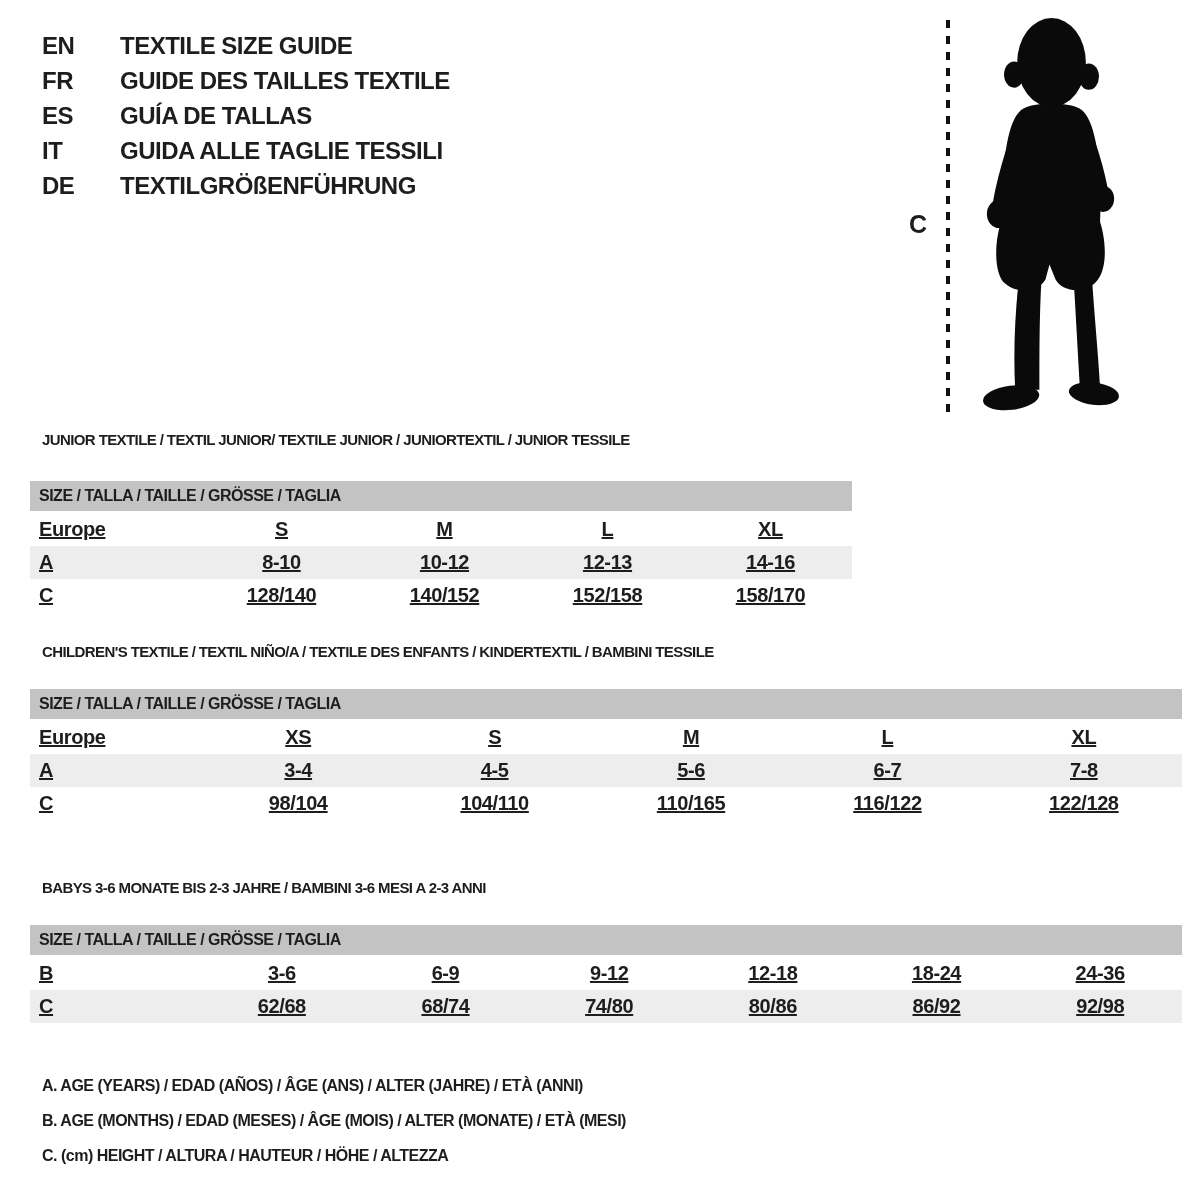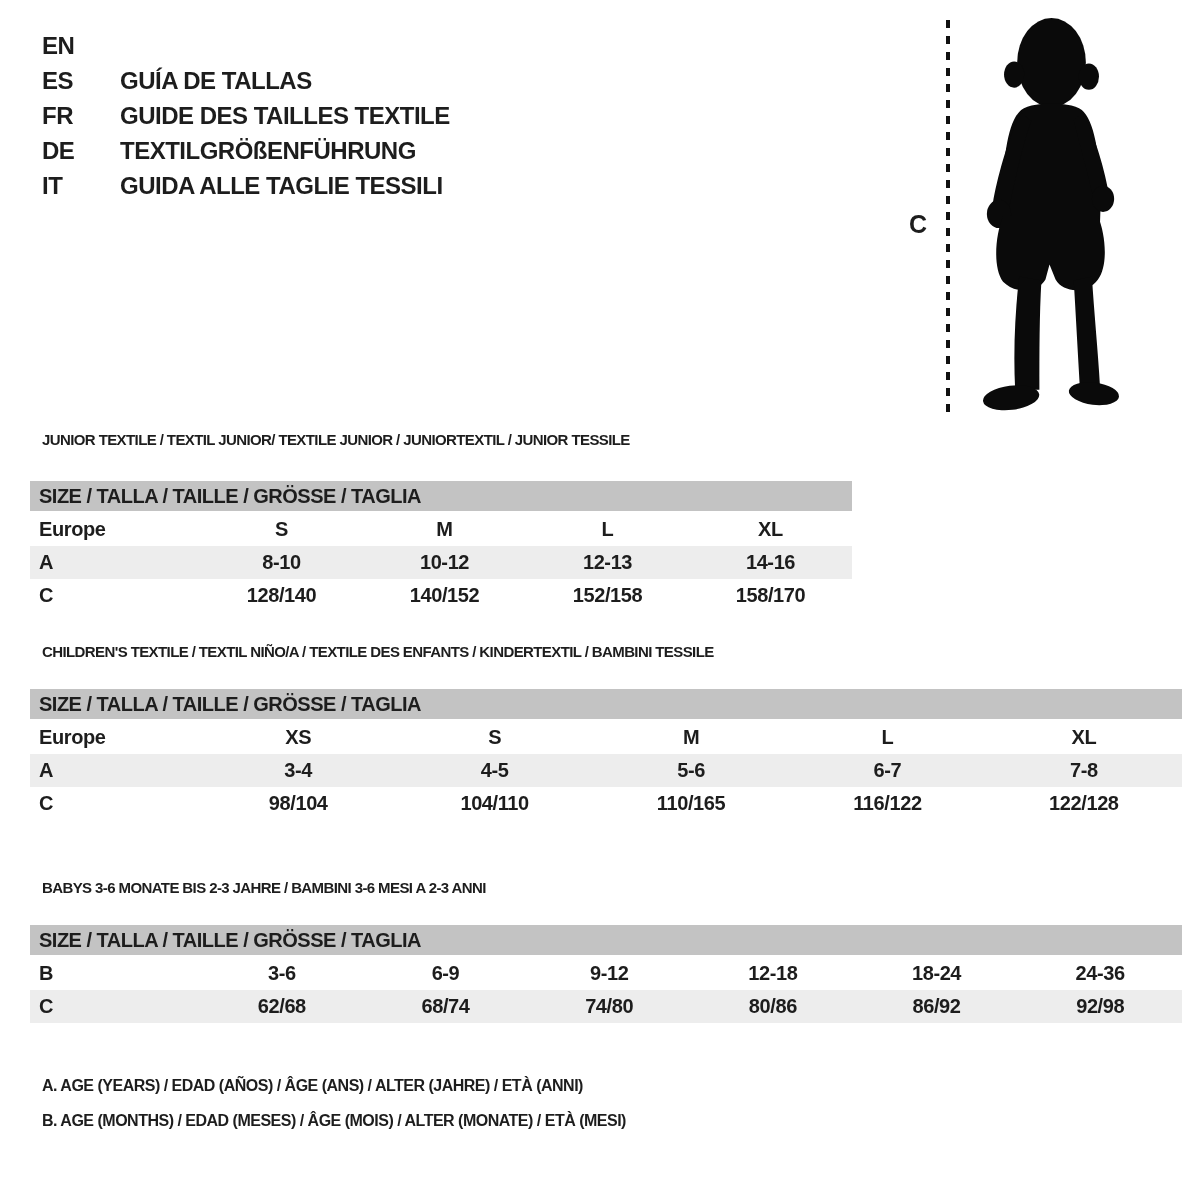--- a/index.html
+++ b/index.html
@@ -31,56 +31,57 @@
   .figure-label{position:absolute;left:14px;top:198px;font-weight:bold;font-size:25px;}
   .silhouette{position:absolute;left:72px;top:4px;}
 
   
   .sec-title{position:absolute;left:42px;font-weight:bold;font-size:15px;letter-spacing:-0.6px;white-space:nowrap;}
 
   
   .stable{position:absolute;left:30px;}
   .size-bar{
     background:var(--bar-bg);height:30px;display:flex;align-items:center;
-    padding-left:9px;font-weight:bold;font-size:20px;letter-spacing:-0.5px;
+    padding-left:9px;font-weight:bold;font-size:16px;letter-spacing:-0.5px;
     margin-bottom:2px;
   }
-  .trow{display:flex;align-items:center;height:33px;font-weight:bold;font-size:20px;letter-spacing:-0.4px;}
+  .trow{display:flex;align-items:center;height:33px;font-weight:bold;font-size:20px;letter-spacing:-0.4px;text-decoration:underline;}
   .trow.shaded{background:var(--shade-bg);}
   .tcell.label{flex:0 0 170px;padding-left:9px;}
   .tcell.val{flex:1;text-align:center;}
 
   
   .legend{position:absolute;left:42px;top:1068px;}
   .legend-line{height:35px;display:flex;align-items:center;font-weight:bold;font-size:16px;letter-spacing:-0.5px;white-space:nowrap;}
 </style>
 </head>
 <body>
 
 <div class="page">
 
   <div class="langs">
     <div class="lang-row">
       <span class="lang-code">EN</span>
+      <span class="lang-title">TEXTILE SIZE GUIDE</span>
+    </div>
+    <div class="lang-row">
+      <span class="lang-code">FR</span>
+      <span class="lang-title">GUIDE DES TAILLES TEXTILE</span>
     </div>
     <div class="lang-row">
       <span class="lang-code">ES</span>
       <span class="lang-title">GUÍA DE TALLAS</span>
     </div>
     <div class="lang-row">
-      <span class="lang-code">FR</span>
-      <span class="lang-title">GUIDE DES TAILLES TEXTILE</span>
+      <span class="lang-code">IT</span>
+      <span class="lang-title">GUIDA ALLE TAGLIE TESSILI</span>
     </div>
     <div class="lang-row">
       <span class="lang-code">DE</span>
       <span class="lang-title">TEXTILGRÖßENFÜHRUNG</span>
-    </div>
-    <div class="lang-row">
-      <span class="lang-code">IT</span>
-      <span class="lang-title">GUIDA ALLE TAGLIE TESSILI</span>
     </div>
   </div>
 
   <div class="figure">
     <div class="dash-line"></div>
     <div class="figure-label">C</div>
     <svg class="silhouette" width="165" height="404" viewBox="0 0 160 400" aria-hidden="true">
       <g fill="#0a0a0a">
 
         <ellipse cx="82" cy="46" rx="34" ry="44"></ellipse>
@@ -187,15 +188,16 @@
           <span class="tcell val">80/86</span>
           <span class="tcell val">86/92</span>
           <span class="tcell val">92/98</span>
         </div>
       </div>
   </div>
 
   <div class="legend">
     <div class="legend-line">A. AGE (YEARS) / EDAD (AÑOS) / ÂGE (ANS) / ALTER (JAHRE) / ETÀ (ANNI)</div>
     <div class="legend-line">B. AGE (MONTHS) / EDAD (MESES) / ÂGE (MOIS) / ALTER (MONATE) / ETÀ (MESI)</div>
+    <div class="legend-line">C. (cm) HEIGHT / ALTURA / HAUTEUR / HÖHE / ALTEZZA</div>
   </div>
 
 </div>
 
 </body></html>

